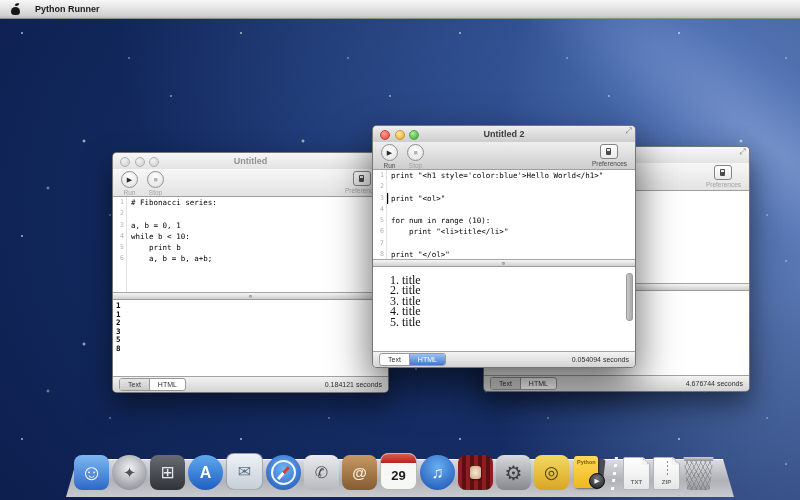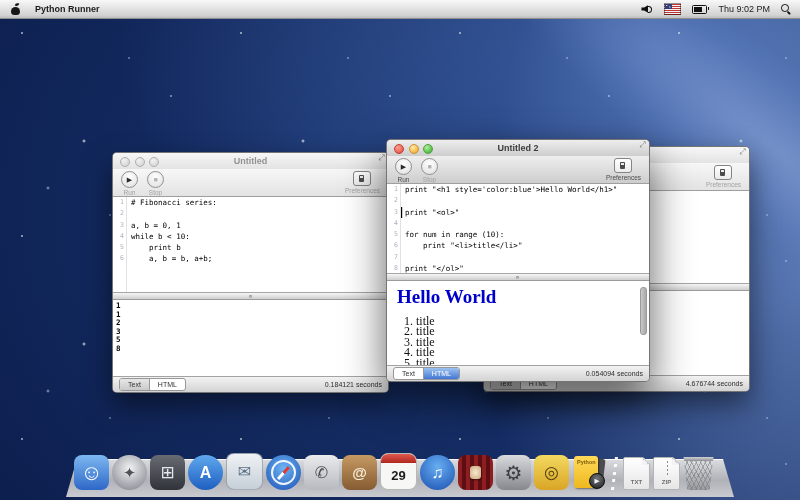--- a/index.html
+++ b/index.html
@@ -111,22 +111,22 @@
   .seg span + span{border-left:1px solid #989898;}
   .seg .on-grey{background:linear-gradient(#e6e6e6,#cacaca);}
   .seg .on-blue{background:linear-gradient(#9cc2f0,#4377d4);color:#fff;}
   .elapsed{margin-left:auto;font-size:7px;color:#2e2e2e;}
 
   
   .win-left {left:112px; top:152px;width:275px;height:239px;z-index:10;
     box-shadow:0 12px 28px rgba(0,0,0,.5);}
   .win-right{left:483px;top:146px;width:265px;height:244px;z-index:20;
     box-shadow:0 12px 28px rgba(0,0,0,.5);}
-  .win-front{left:386px;top:125px;width:262px;height:241px;z-index:30;
-    box-shadow:0 18px 42px rgba(0,0,0,.62);margin-top:14px;}
+  .win-front{left:372px;top:125px;width:262px;height:241px;z-index:30;
+    box-shadow:0 18px 42px rgba(0,0,0,.62);}
   .win-left .editor{height:95px;}
   .win-front .editor{height:89px;}
   .win-right .editor{height:92px;}
   .win-front .editor div:nth-of-type(4) .ct{box-shadow:inset 1.2px 0 #000;}
 
   .out-lines{padding:2px 0 0 3px;font-family:"DejaVu Sans Mono","Liberation Mono",monospace;
     font-size:7.5px;font-weight:bold;line-height:8.5px;color:#000;}
   .html-out{font-family:"Liberation Serif","DejaVu Serif",serif;color:#111;}
   .html-out h1{margin:5px 0 0 10px;font-size:19px;color:#0000cc;}
   .html-out ol{margin:8px 0 0 14px;padding-left:15px;font-size:12px;line-height:10.4px;}
@@ -197,27 +197,20 @@
 <div id="screen">
 
   <div class="desktop">
     <div class="galaxy"></div>
     <div class="stars"></div>
   </div>
 
   <div class="menubar">
     <div class="apple"></div>
     <div class="mb-app">Python Runner</div>
-    <div class="mb-right">
-      <div class="vol"></div>
-      <div class="flag"></div>
-      <div class="bat"></div>
-      <div class="clock">Thu 9:02 PM</div>
-      <div class="spot"></div>
-    </div>
   </div>
 
   <div class="window win-left chrome-inactive">
     <div class="titlebar">
       <div class="lights">
         <div class="light light-close"></div>
         <div class="light light-min"></div>
         <div class="light light-zoom"></div>
       </div>
       <div class="win-title">Untitled</div>
@@ -390,21 +383,20 @@
         </div>
 
         <div class="code-line">
           <span class="ln">8</span>
           <span class="ct">print "&lt;/ol&gt;"</span>
         </div>
       </div>
     <div class="splitter"></div>
     <div class="output">
       <div class="html-out">
-        <h1>Hello World</h1>
         <ol>
 
         <li>title</li>
             <li>title</li>
             <li>title</li>
             <li>title</li>
             <li>title</li>
           </ol>
       </div>
       <div class="scrollthumb"></div>

